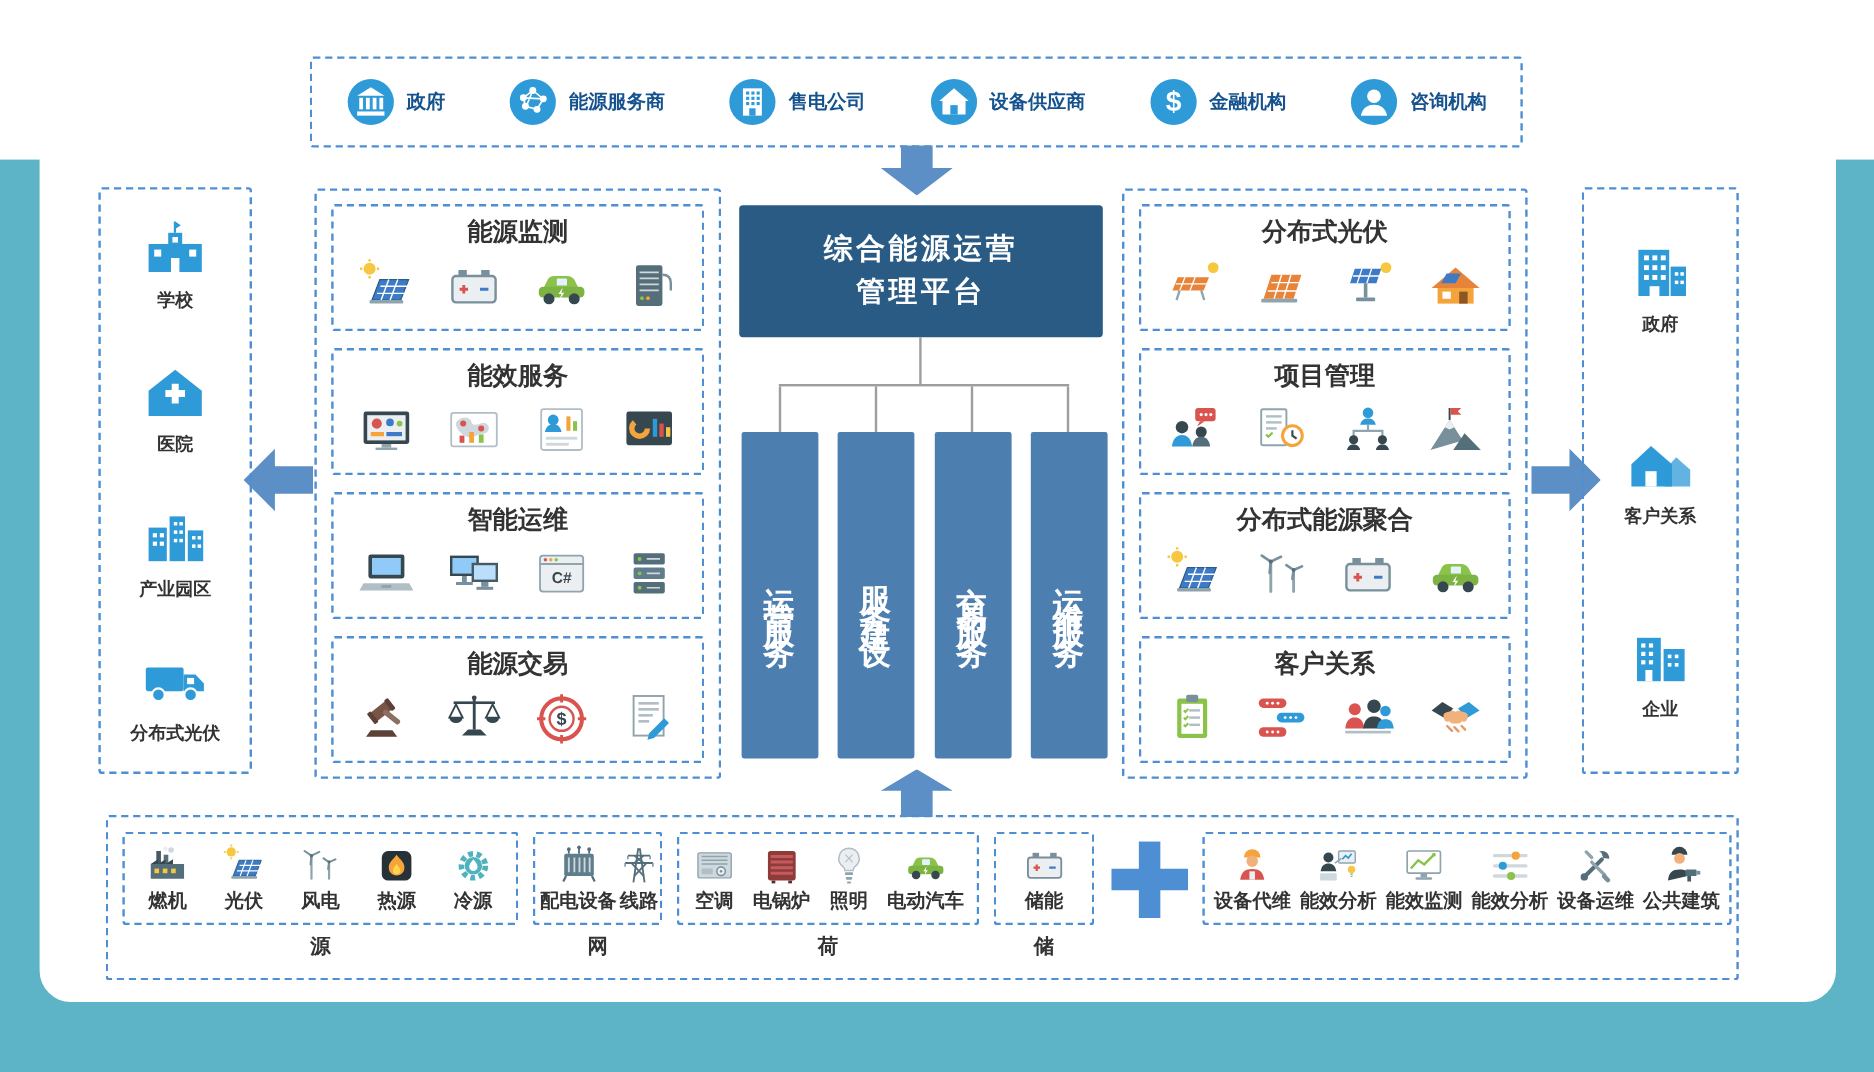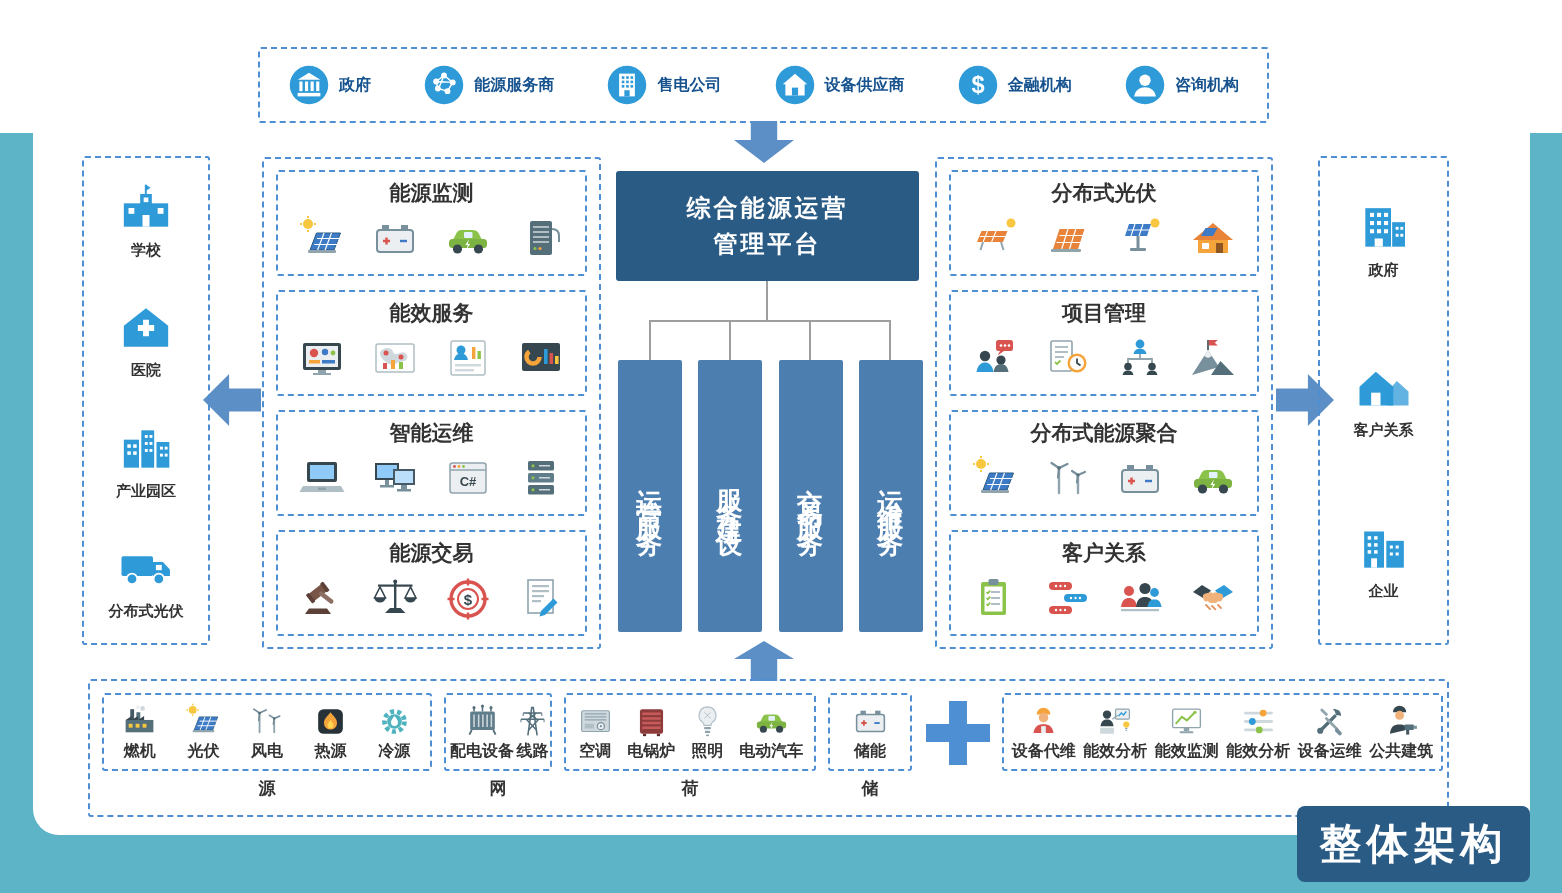--- a/index.html
+++ b/index.html
@@ -1048,16 +1048,13 @@
               <rect x="28" y="28" width="12" height="7" rx="1" fill="#546E7A"></rect>
               <rect x="40" y="29.5" width="4" height="4" fill="#78909C"></rect>
               <rect x="30" y="35" width="4" height="6" fill="#455A64"></rect>
             </svg>
           </span>
           <span class="b-label">公共建筑</span>
         </div>
       </div>
   </div>
 
-  <div class="badge">
-    <span>整体架构</span>
-  </div>
 </div>
 
 </body></html>

